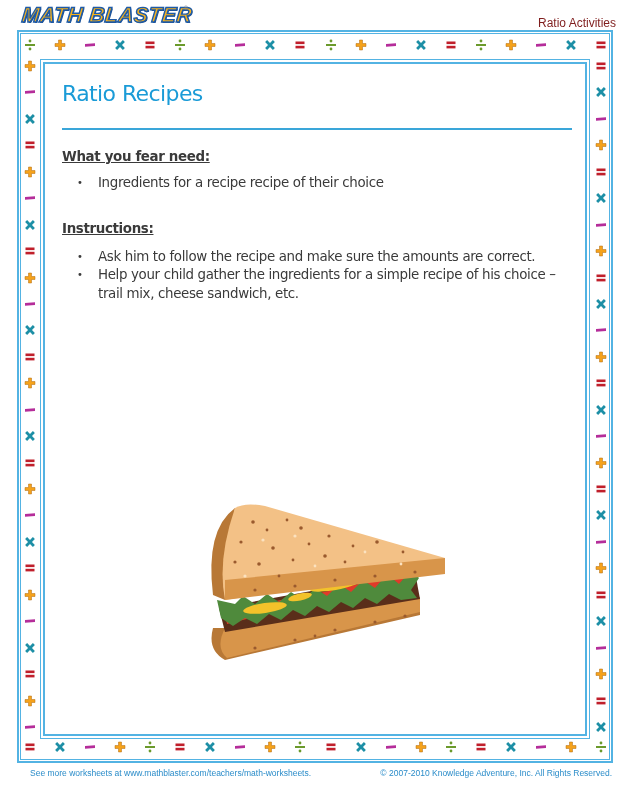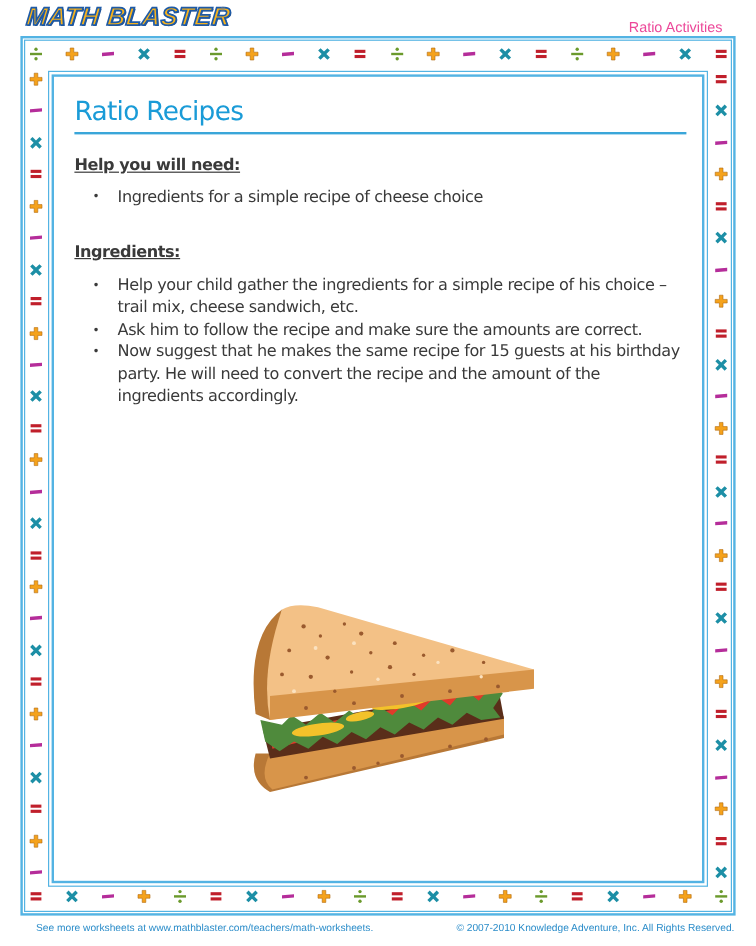--- a/index.html
+++ b/index.html
@@ -10,22 +10,22 @@
     position: absolute; left: 22px; top: 4px; height: 22px;
     font-family: "Liberation Sans", sans-serif; font-weight: bold; font-style: italic;
     font-size: 21px; letter-spacing: 0.5px; line-height: 22px;
     color: #f7b21c;
     -webkit-text-stroke: 1.4px #1d5aa7;
     text-shadow: 1px 1px 0 #1d4f91;
     transform: skewX(-6deg);
   }
   .logo-reg { position: absolute; left: 184px; top: 5px; font-size: 5px; color: #888; font-family: "Liberation Sans", sans-serif; }
   .header-link {
-    position: absolute; right: 28px; top: 16px;
-    font-family: "Liberation Sans", sans-serif; font-size: 12px; color: #ec4899;
+    position: absolute; right: 14px; top: 16px;
+    font-family: "Liberation Sans", sans-serif; font-size: 12px; color: #7f1d1d;
   }
 
   .outer-frame {
     position: absolute; left: 17px; top: 30px; width: 596px; height: 733px;
     border: 2px solid #53b3e3;
   }
   .outer-frame-inner {
     position: absolute; left: 20px; top: 33px; width: 590px; height: 727px;
     border: 1px solid #53b3e3;
   }
@@ -41,21 +41,21 @@
   .sym { position: absolute; width: 12px; height: 12px; }
   .sym svg { display: block; width: 12px; height: 12px; }
 
   .content {
     position: absolute; left: 62px; top: 80px; width: 510px;
     font-family: "DejaVu Sans", sans-serif; color: #3a3a3a;
   }
   .title {
     font-family: "DejaVu Sans", sans-serif; font-weight: normal;
     font-size: 22px; color: #1a9bd7; letter-spacing: -0.6px; line-height: 28px;
-    padding-bottom: 2px;
+    padding-bottom: 20px;
   }
   .title-rule { height: 2px; background: #3aa6d9; width: 510px; margin-bottom: 10px; }
   .intro { font-size: 13.4px; line-height: 20px; letter-spacing: -0.35px; color: #3a3a3a; }
   .section-heading {
     font-size: 13.4px; font-weight: bold; text-decoration: underline; color: #3a3a3a;
     letter-spacing: -0.35px; line-height: 20px;
   }
   .h-need { margin-top: 17px; }
   .h-instr { margin-top: 26px; }
   ul.bullets { list-style: none; margin-top: 7px; }
@@ -630,30 +630,29 @@
           <path d="M4.6,0.5 h2.8 v4.1 h4.1 v2.8 h-4.1 v4.1 h-2.8 v-4.1 h-4.1 v-2.8 h4.1z" fill="#1d8fa6"></path>
         </g>
       </svg>
     </div>
   </div>
 
 <div class="content">
   <div class="title">Ratio Recipes</div>
   <div class="title-rule"></div>
 
-  <div class="section-heading h-need">Help you will need:</div>
+  <div class="section-heading h-need">What you fear need:</div>
   <ul class="bullets">
-    <li>Ingredients for a simple recipe of cheese choice</li>
+    <li>Ingredients for a recipe recipe of their choice</li>
   </ul>
 
-  <div class="section-heading h-instr">Ingredients:</div>
+  <div class="section-heading h-instr">Instructions:</div>
   <ul class="bullets instr">
+    <li>Ask him to follow the recipe and make sure the amounts are correct.</li>
     <li>Help your child gather the ingredients for a simple recipe of his choice – trail mix, cheese sandwich, etc.</li>
-    <li>Ask him to follow the recipe and make sure the amounts are correct.</li>
-    <li>Now suggest that he makes the same recipe for 15 guests at his birthday party. He will need to convert the recipe and the amount of the ingredients accordingly.</li>
   </ul>
 </div>
 
 <div class="sandwich">
   <svg viewBox="0 0 245 165" width="245" height="165">
 
     <path d="M8,128 Q2,150 20,160 L215,115 L215,97 L20,128 Z" fill="#b87836"></path>
 
     <path d="M20,128 L215,97 L215,112 L22,158 Q10,148 20,128 Z" fill="#d8954a"></path>
 

